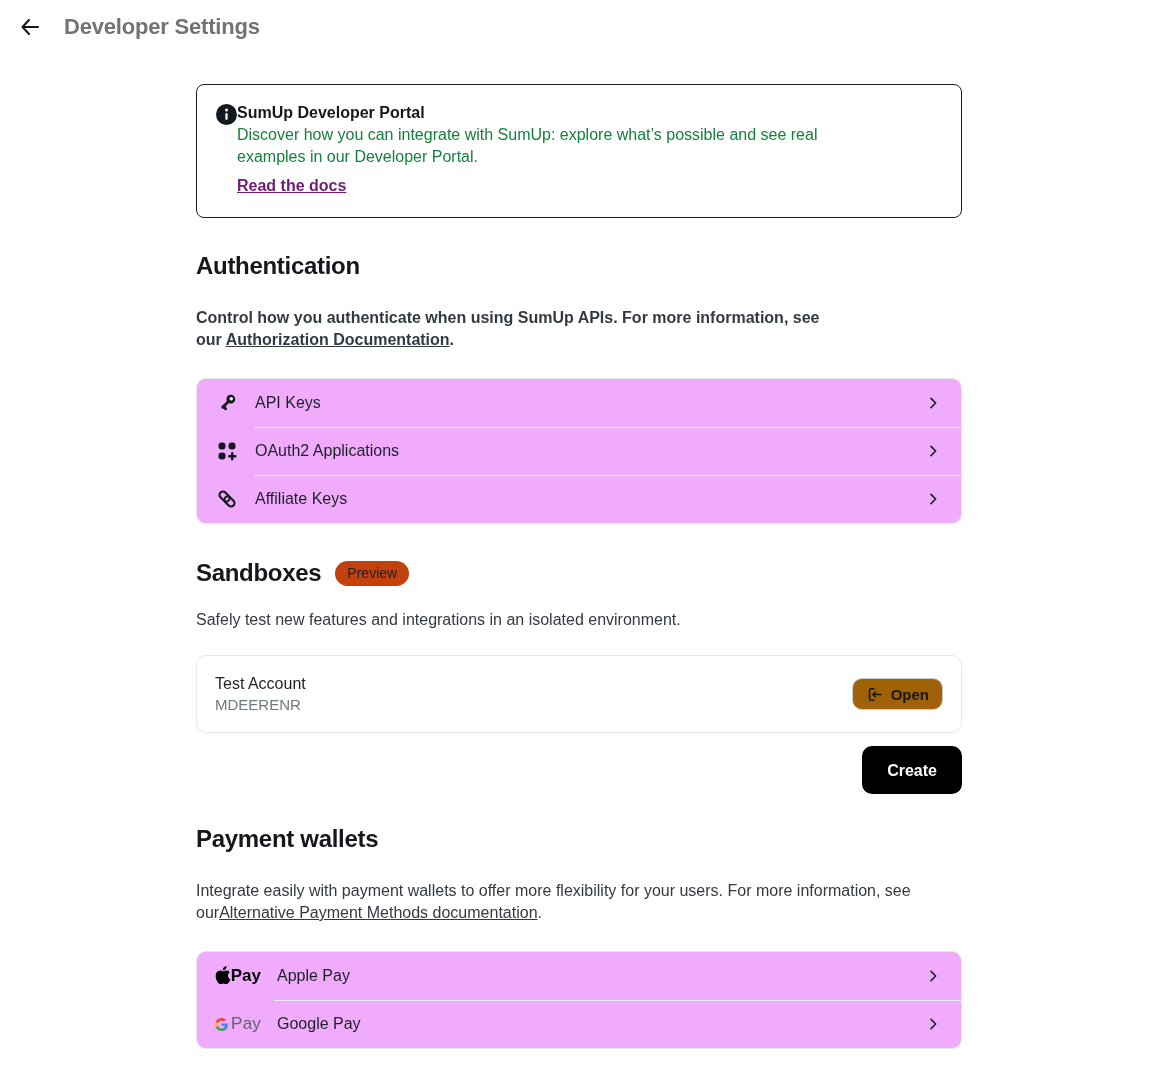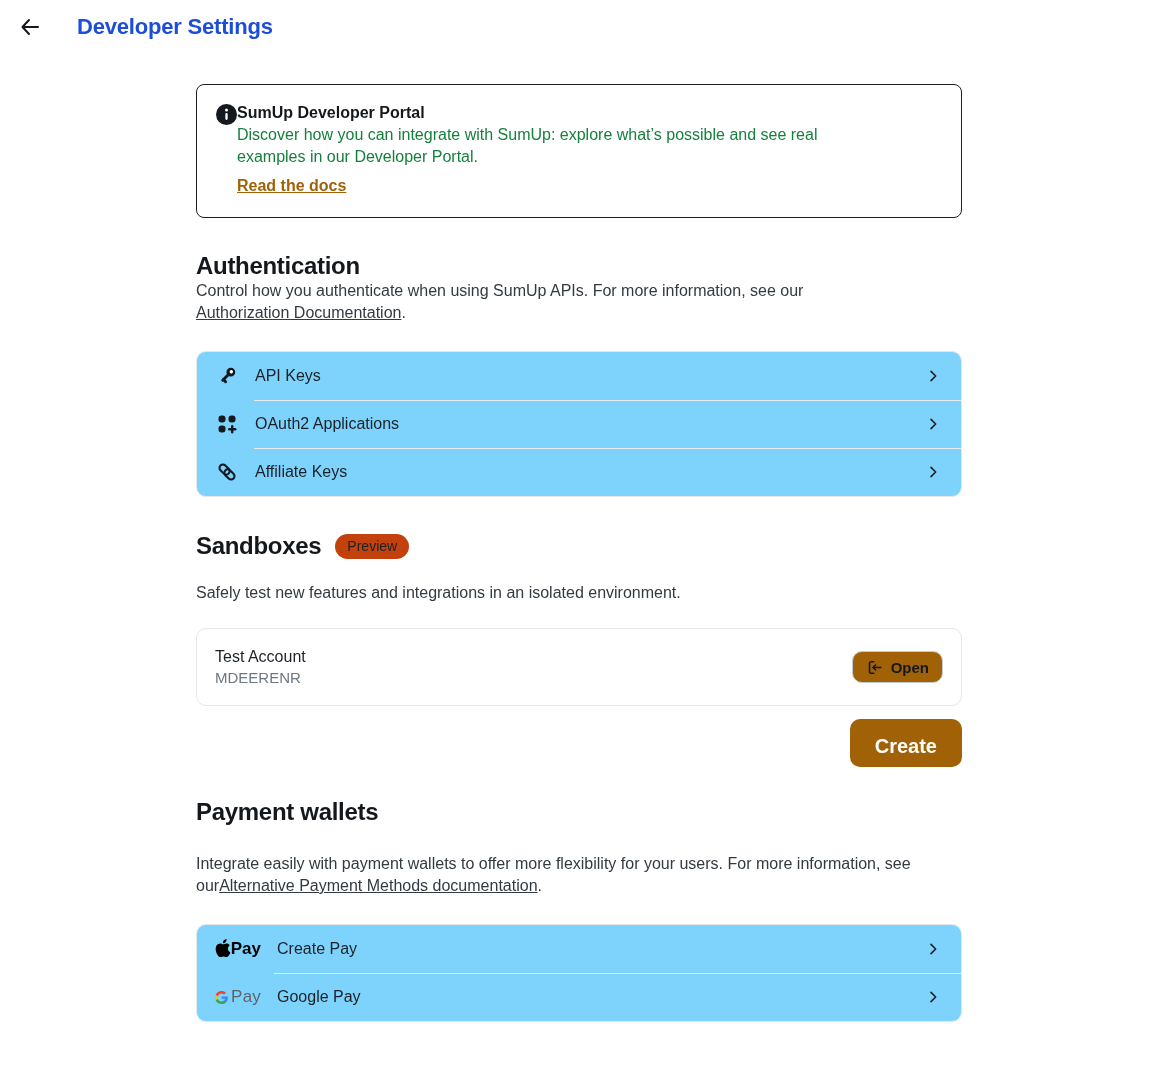--- a/index.html
+++ b/index.html
@@ -7,62 +7,62 @@
   body {
     width:1162px; height:1065px;
     font-family:"Liberation Sans", sans-serif;
     color:#171c22;
     position:relative;
     overflow:hidden;
   }
   .header { display:flex; align-items:center; padding:13px 16px 12px 16px; }
   .back-btn { width:28px; height:28px; border:none; background:transparent; cursor:pointer;
               display:flex; align-items:center; justify-content:center; padding:0; }
-  .page-title { font-size:22px; font-weight:700; margin-left:33px; letter-spacing:-0.2px; color:#1d4ed8; }
+  .page-title { font-size:22px; font-weight:700; margin-left:20px; letter-spacing:-0.2px; color:#737373; }
 
   .container { width:766px; margin-left:196px; }
 
   
   .info-banner { margin-top:31px; border:1px solid #1a1f26; border-radius:8px;
                  padding:17px 20px 22px 19px; display:flex; }
   .info-icon { flex:0 0 auto; margin-top:2px; }
   .info-title { font-size:16px; font-weight:700; color:#14181d; line-height:22px; }
   .info-body { font-size:16px; color:#15803d; line-height:22px; margin-top:0; max-width:600px; }
   .info-link { display:inline-block; margin-top:9px; font-size:16px; font-weight:700;
-               color:#a16207; text-decoration:underline; cursor:pointer; }
+               color:#701a75; text-decoration:underline; cursor:pointer; }
 
   .section-heading { font-size:24px; font-weight:700; color:#14181d; letter-spacing:-0.3px; }
   .section-desc { font-size:16px; color:#333a42; line-height:22px; }
   .section-desc a { color:#333a42; text-decoration:underline; cursor:pointer; }
 
   .auth-heading { margin-top:34px; }
-  .auth-desc { max-width:640px; }
-
-  .card { border:1px solid #e4e8ed; border-radius:10px; margin-top:27px; background:#7dd3fc; }
+  .auth-desc { margin-top:27px; max-width:640px;font-weight:bold; }
+
+  .card { border:1px solid #e4e8ed; border-radius:10px; margin-top:27px; background:#f0abfc; }
   .row { position:relative; display:flex; align-items:center; height:48px; padding:0 20px 0 18px; cursor:pointer; }
   .row:not(:first-child)::before { content:""; position:absolute; top:0; left:57px; right:0; height:1px; background:#e8ebef; }
   .row-icon { width:24px; display:flex; align-items:center; justify-content:center; flex:0 0 auto; }
   .row-label { font-size:16px; color:#1c2127; margin-left:16px; flex:1 1 auto; }
   .chev { flex:0 0 auto; display:flex; align-items:center; }
 
   
   .sandbox-head { margin-top:35px; display:flex; align-items:center; gap:14px; }
   .badge { background:#c2410c; color:#1d2229; font-size:14px; font-weight:400;
            padding:4px 12px; border-radius:999px; line-height:17px; }
   .sandbox-desc { margin-top:22px; }
   .account-card { border:1px solid #e4e8ed; border-radius:10px; margin-top:24px;
                   padding:17px 18px 17px 18px; display:flex; align-items:center; justify-content:space-between; }
   .account-name { font-size:16px; color:#1c2127; line-height:22px; }
   .account-code { font-size:15px; color:#6f7780; line-height:20px; margin-top:0; }
   .open-btn { display:flex; align-items:center; gap:8px; background:#a16207; border:1px solid #c7ccd2;
               border-radius:10px; height:32px; padding:0 13px; font-family:inherit;
               font-size:15px; font-weight:700; color:#14181d; cursor:pointer; }
   .create-row { display:flex; justify-content:flex-end; margin-top:13px; }
-  .create-btn { background:#a16207; color:#ffffff; border:none; border-radius:10px;
-                height:48px; padding:16px 25px; font-family:inherit; font-size:20px; font-weight:700; cursor:pointer; }
+  .create-btn { background:#000000; color:#ffffff; border:none; border-radius:10px;
+                height:48px; padding:16px 25px; font-family:inherit; font-size:16px; font-weight:700; cursor:pointer; }
 
   
   .wallets-heading { margin-top:31px; }
   .wallets-desc { margin-top:27px; max-width:760px; }
   .wallet-row { height:48px; }
   .wallet-row:not(:first-child)::before { left:77px; }
   .wallet-logo { width:46px; display:flex; align-items:center; flex:0 0 auto; }
   .wallet-label { font-size:16px; color:#1c2127; margin-left:16px; flex:1 1 auto; }
   .gpay-text { font-size:17px; color:#5f6368; margin-left:3px; letter-spacing:0.2px; }
   .apay-text { font-size:17px; font-weight:600; color:#000; letter-spacing:0; }
@@ -193,21 +193,21 @@
   <div class="card">
 
     <div class="row wallet-row">
       <span class="wallet-logo">
         <svg width="16" height="18" viewBox="0 0 17 20" fill="#000000" style="margin-top:-2px;">
           <path d="M11.6 3.2c.7-.85 1.18-2 1.05-3.2-1.02.05-2.26.68-2.98 1.52-.65.74-1.22 1.95-1.07 3.1 1.14.1 2.28-.57 3-1.42z"></path>
           <path d="M12.63 5.03c-1.65-.1-3.05.94-3.84.94-.79 0-2-.89-3.3-.87-1.7.03-3.27.99-4.14 2.51-1.77 3.06-.46 7.59 1.26 10.08.84 1.21 1.84 2.58 3.16 2.53 1.27-.05 1.75-.82 3.28-.82 1.52 0 1.96.82 3.3.8 1.36-.03 2.22-1.24 3.06-2.46.96-1.4 1.35-2.76 1.37-2.83-.03-.02-2.63-1.02-2.66-4.05-.02-2.53 2.07-3.74 2.16-3.8-1.18-1.74-3.01-1.98-3.65-2.03z"></path>
         </svg>
         <span class="apay-text">Pay</span>
       </span>
-      <span class="wallet-label">Create Pay</span>
+      <span class="wallet-label">Apple Pay</span>
       <span class="chev">
         <svg width="16" height="16" viewBox="0 0 24 24" fill="none" stroke="#1c2127" stroke-width="2.4" stroke-linecap="round" stroke-linejoin="round">
           <polyline points="9 5 16 12 9 19"></polyline>
         </svg>
       </span>
     </div>
 
     <div class="row wallet-row">
       <span class="wallet-logo">
         <svg width="17" height="17" viewBox="0 0 24 24">

